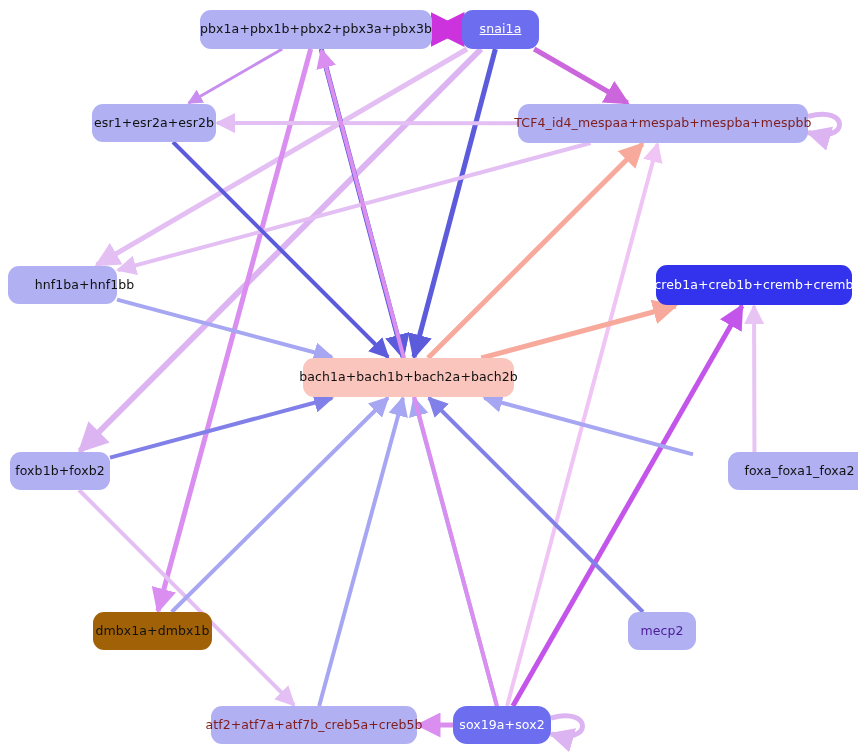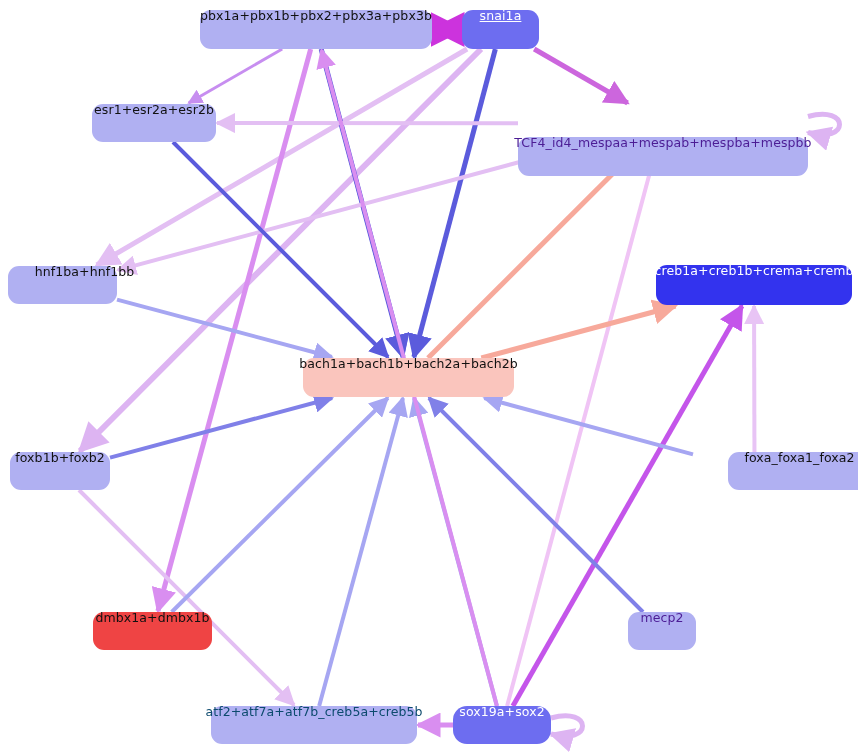--- a/index.html
+++ b/index.html
@@ -1,20 +1,20 @@
 <!DOCTYPE html>
 <html><head>
 <meta charset="utf-8">
 <style>
   html,body{margin:0;padding:0;background:#ffffff;}
   body{width:858px;height:754px;overflow:hidden;
        font-family:"DejaVu Sans","Liberation Sans",sans-serif;}
   #graph{position:relative;width:858px;height:754px;background:#ffffff;}
   svg#edges{position:absolute;left:0;top:0;width:858px;height:754px;}
-  .node{position:absolute;box-sizing:border-box;display:flex;align-items:flex-start;
+  .node{position:absolute;box-sizing:border-box;display:flex;align-items:center;
         justify-content:center;border-radius:11px;white-space:nowrap;}
   .node .lbl{font-size:12.5px;letter-spacing:0.1px;line-height:1;}
 </style>
 </head>
 <body>
 
 <div id="graph">
   <svg id="edges" viewBox="0 0 858 754" xmlns="http://www.w3.org/2000/svg">
       <defs>
         <marker id="mk0" viewBox="0 0 10 10" refX="9" refY="5" markerWidth="5" markerHeight="5" orient="auto-start-reverse" markerUnits="strokeWidth">
@@ -199,44 +199,44 @@
   <div id="nodes">
       <div class="node" style="left: 200px; top: 10px; width: 232px; height: 39px; background: rgb(176, 176, 242); color: rgb(17, 17, 17);">
         <span class="lbl">pbx1a+pbx1b+pbx2+pbx3a+pbx3b</span>
       </div>
       <div class="node" style="left: 462px; top: 10px; width: 77px; height: 39px; background: rgb(109, 109, 240); color: rgb(255, 255, 255); text-decoration: underline;">
         <span class="lbl">snai1a</span>
       </div>
       <div class="node" style="left: 92px; top: 104px; width: 124px; height: 38px; background: rgb(176, 176, 242); color: rgb(17, 17, 17);">
         <span class="lbl">esr1+esr2a+esr2b</span>
       </div>
-      <div class="node" style="left: 518px; top: 104px; width: 290px; height: 39px; background: rgb(176, 176, 242); color: #4c1d95; margin-top: 33px;">
+      <div class="node" style="left: 518px; top: 104px; width: 290px; height: 39px; background: rgb(176, 176, 242); color: #7f1d1d;">
         <span class="lbl">TCF4_id4_mespaa+mespab+mespba+mespbb</span>
       </div>
       <div class="node" style="left: 8px; top: 266px; width: 109px; height: 38px; background: rgb(176, 176, 242); color: rgb(17, 17, 17); padding-left: 44px;">
         <span class="lbl">hnf1ba+hnf1bb</span>
       </div>
       <div class="node" style="left: 656px; top: 265px; width: 196px; height: 40px; background: rgb(51, 51, 238); color: rgb(255, 255, 255);">
-        <span class="lbl">creb1a+creb1b+crema+cremb</span>
+        <span class="lbl">creb1a+creb1b+cremb+cremb</span>
       </div>
       <div class="node" style="left: 303px; top: 358px; width: 211px; height: 39px; background: rgb(250, 197, 189); color: rgb(17, 17, 17);">
         <span class="lbl">bach1a+bach1b+bach2a+bach2b</span>
       </div>
       <div class="node" style="left: 10px; top: 452px; width: 100px; height: 38px; background: rgb(176, 176, 242); color: rgb(17, 17, 17);">
         <span class="lbl">foxb1b+foxb2</span>
       </div>
       <div class="node" style="left: 728px; top: 452px; width: 143px; height: 38px; background: rgb(176, 176, 242); color: rgb(17, 17, 17);">
         <span class="lbl">foxa_foxa1_foxa2</span>
       </div>
-      <div class="node" style="left: 93px; top: 612px; width: 119px; height: 38px; background: #ef4444; color: rgb(17, 17, 17);">
+      <div class="node" style="left: 93px; top: 612px; width: 119px; height: 38px; background: #a16207; color: rgb(17, 17, 17);">
         <span class="lbl">dmbx1a+dmbx1b</span>
       </div>
       <div class="node" style="left: 628px; top: 612px; width: 68px; height: 38px; background: rgb(176, 176, 242); color: #4c1d95;">
         <span class="lbl">mecp2</span>
       </div>
-      <div class="node" style="left: 211px; top: 706px; width: 206px; height: 38px; background: rgb(176, 176, 242); color: #0c4a6e;">
+      <div class="node" style="left: 211px; top: 706px; width: 206px; height: 38px; background: rgb(176, 176, 242); color: #7f1d1d;">
         <span class="lbl">atf2+atf7a+atf7b_creb5a+creb5b</span>
       </div>
       <div class="node" style="left: 453px; top: 706px; width: 98px; height: 38px; background: rgb(109, 109, 240); color: rgb(255, 255, 255); border-radius: 14px;">
         <span class="lbl">sox19a+sox2</span>
       </div>
     </div>
 </div>
 
 </body></html>

